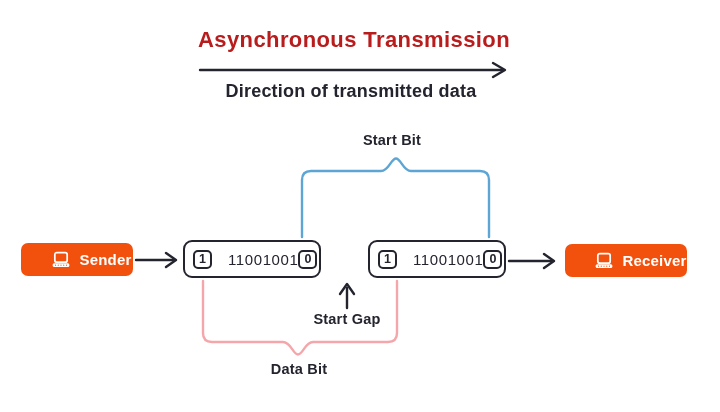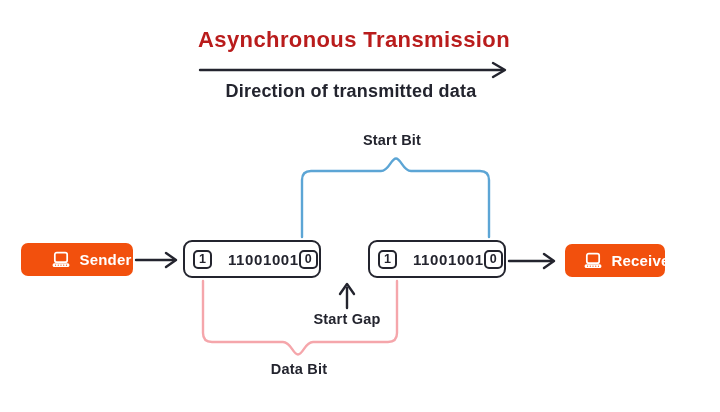--- a/index.html
+++ b/index.html
@@ -60,21 +60,21 @@
     background: #f2500d;
     border-radius: 7px;
     color: #ffffff;
     font-size: 15px;
     font-weight: 700;
     letter-spacing: 0.2px;
     box-sizing: border-box;
     padding-left: 29px;
   }
   .node-btn.sender   { left: 21px;  top: 243px; width: 112px; height: 33px; }
-  .node-btn.receiver { left: 565px; top: 244px; width: 100px; height: 33px; gap: 8px; }
+  .node-btn.receiver { left: 565px; top: 244px; width: 122px; height: 33px; gap: 8px; }
   .node-icon { display: flex; align-items: center; }
 
   .frame {
     position: absolute;
     top: 240px;
     width: 138px;
     height: 38px;
     box-sizing: border-box;
     border: 2.5px solid #23242e;
     border-radius: 9px;
@@ -94,21 +94,21 @@
     display: flex;
     align-items: center;
     justify-content: center;
     font-size: 12.5px;
     font-weight: 700;
     color: #23242e;
     flex: 0 0 auto;
   }
   .bit-data {
     font-size: 15px;
-    font-weight: 700;
+    font-weight: 400;
     letter-spacing: 0.6px;
     color: #23242e;
     white-space: nowrap;
     margin-left: 16px;
   }
 </style>
 </head>
 <body>
 
 <div class="canvas">

